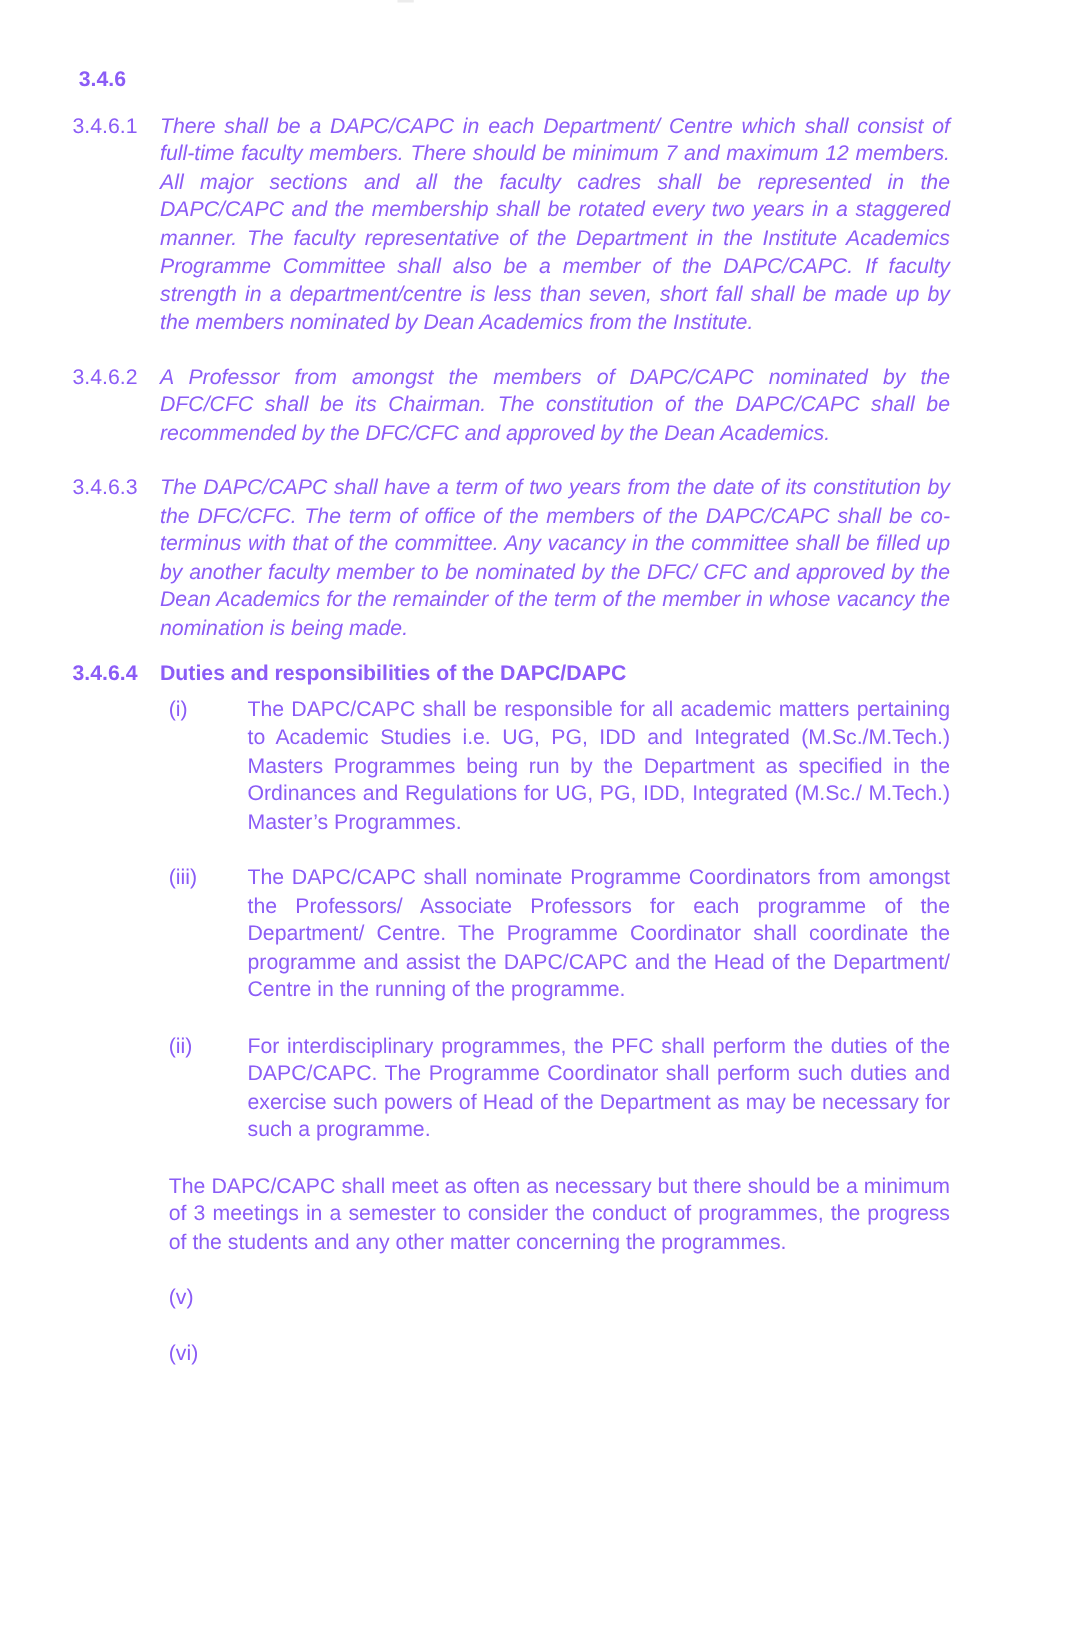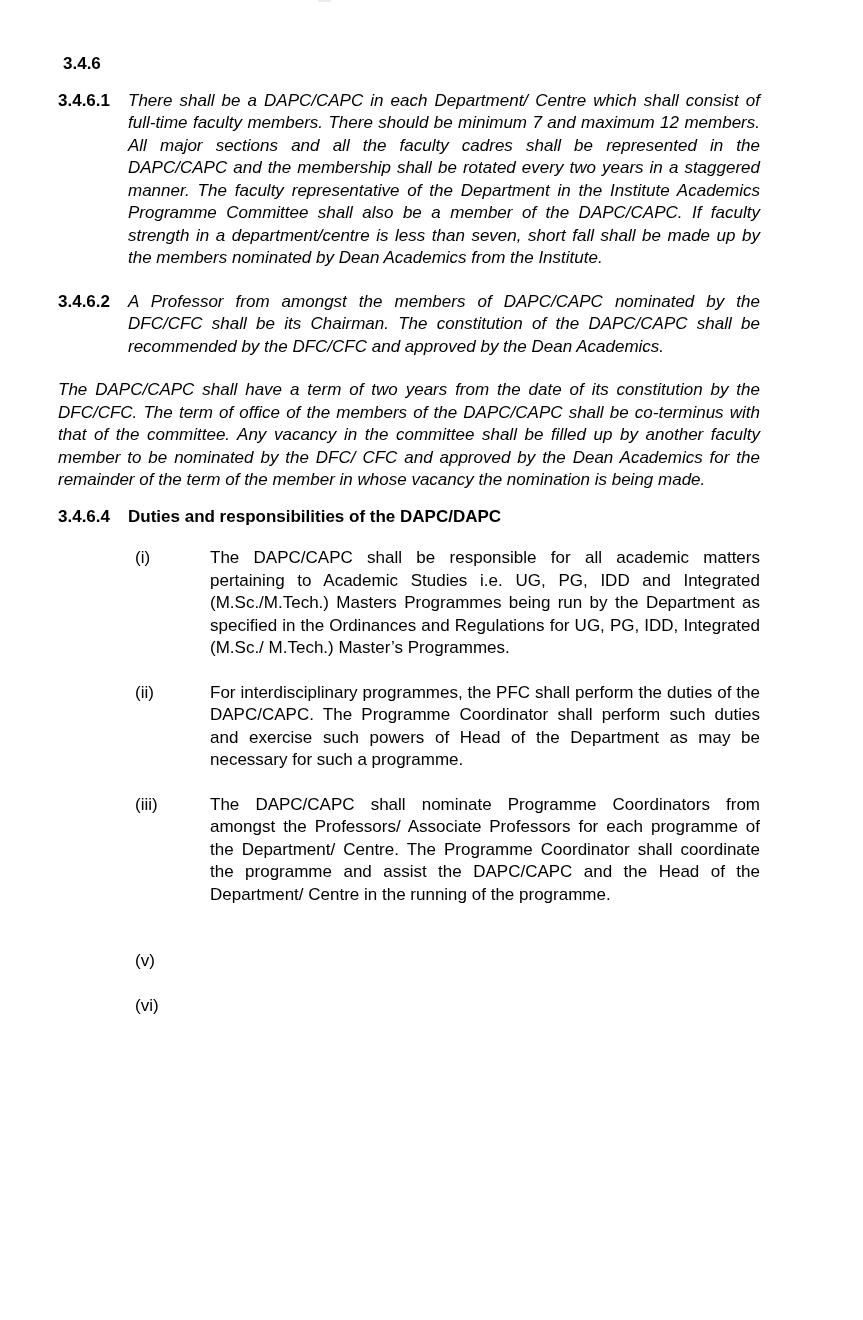--- a/index.html
+++ b/index.html
@@ -2,21 +2,21 @@
 <html><head>
 <meta charset="utf-8">
 <style>
   * { margin: 0; padding: 0; box-sizing: border-box; }
   html, body { background: #ffffff; }
   .page {
     position: relative;
     width: 863px;
     height: 1320px;
     background: #ffffff;
-    color: #000000;
+    color: #8b5cf6;
     font-family: "Liberation Sans", "DejaVu Sans", sans-serif;
     font-size: 17px;
     line-height: 22.5px;
     padding: 53px 103px 40px 58px;
     overflow: hidden;
   }
   .edge-artifact {
     position: absolute;
     left: 318px;
     top: 0;
@@ -38,52 +38,51 @@
     flex: 1;
     text-align: justify;
   }
   .para {
     display: flex;
     margin-bottom: 21px;
   }
   .para .num {
     width: 70px;
     flex-shrink: 0;
-    font-weight: bold;
+    font-weight: normal;
   }
   .para .txt {
     flex: 1;
     text-align: justify;
     font-style: italic;
   }
   .sub-heading {
     display: flex;
     font-weight: bold;
-    margin-bottom: 19px;
+    margin-bottom: 6px;
   }
   .sub-heading .num {
     width: 70px;
     flex-shrink: 0;
   }
   .sub-heading .txt {
     flex: 1;
   }
   .duties-list { margin-left: 77px; }
   .li {
     display: flex;
     margin-bottom: 22px;
   }
   .li .marker {
     width: 63px;
     flex-shrink: 0;
   }
   .li .txt {
     flex: 1;
     text-align: justify;
-    margin-left: 12px;
   }
 </style>
 </head>
 <body>
 
 <div class="page">
 
   <div class="edge-artifact"></div>
 
   <div class="sec-heading">
@@ -94,46 +93,48 @@
     <div class="num">3.4.6.1</div>
     <div class="txt">There shall be a DAPC/CAPC in each Department/ Centre which shall consist of full-time faculty members. There should be minimum 7 and maximum 12 members. All major sections and all the faculty cadres shall be represented in the DAPC/CAPC and the membership shall be rotated every two years in a staggered manner. The faculty representative of the Department in the Institute Academics Programme Committee shall also be a member of the DAPC/CAPC. If faculty strength in a department/centre is less than seven, short fall shall be made up by the members nominated by Dean Academics from the Institute.</div>
   </div>
 
   <div class="para">
     <div class="num">3.4.6.2</div>
     <div class="txt">A Professor from amongst the members of DAPC/CAPC nominated by the DFC/CFC shall be its Chairman. The constitution of the DAPC/CAPC shall be recommended by the DFC/CFC and approved by the Dean Academics.</div>
   </div>
 
   <div class="para" style="margin-bottom: 14px;">
+    <div class="num">3.4.6.3</div>
     <div class="txt">The DAPC/CAPC shall have a term of two years from the date of its constitution by the DFC/CFC. The term of office of the members of the DAPC/CAPC shall be co-terminus with that of the committee. Any vacancy in the committee shall be filled up by another faculty member to be nominated by the DFC/ CFC and approved by the Dean Academics for the remainder of the term of the member in whose vacancy the nomination is being made.</div>
   </div>
 
   <div class="sub-heading">
     <div class="num">3.4.6.4</div>
     <div class="txt">Duties and responsibilities of the DAPC/DAPC</div>
   </div>
 
   <div class="duties-list">
 
     <div class="li">
       <div class="marker">(i)</div>
       <div class="txt">The DAPC/CAPC shall be responsible for all academic matters pertaining to Academic Studies i.e. UG, PG, IDD and Integrated (M.Sc./M.Tech.) Masters Programmes being run by the Department as specified in the Ordinances and Regulations for UG, PG, IDD, Integrated (M.Sc./ M.Tech.) Master’s Programmes.</div>
     </div>
 
     <div class="li">
+      <div class="marker">(iii)</div>
+      <div class="txt">The DAPC/CAPC shall nominate Programme Coordinators from amongst the Professors/ Associate Professors for each programme of the Department/ Centre. The Programme Coordinator shall coordinate the programme and assist the DAPC/CAPC and the Head of the Department/ Centre in the running of the programme.</div>
+    </div>
+
+    <div class="li">
       <div class="marker">(ii)</div>
       <div class="txt">For interdisciplinary programmes, the PFC shall perform the duties of the DAPC/CAPC. The Programme Coordinator shall perform such duties and exercise such powers of Head of the Department as may be necessary for such a programme.</div>
     </div>
 
     <div class="li">
-      <div class="marker">(iii)</div>
-      <div class="txt">The DAPC/CAPC shall nominate Programme Coordinators from amongst the Professors/ Associate Professors for each programme of the Department/ Centre. The Programme Coordinator shall coordinate the programme and assist the DAPC/CAPC and the Head of the Department/ Centre in the running of the programme.</div>
-    </div>
-
-    <div class="li">
+      <div class="txt">The DAPC/CAPC shall meet as often as necessary but there should be a minimum of 3 meetings in a semester to consider the conduct of programmes, the progress of the students and any other matter concerning the programmes.</div>
     </div>
 
     <div class="li">
       <div class="marker">(v)</div>
     </div>
 
     <div class="li">
       <div class="marker">(vi)</div>
     </div>
 

